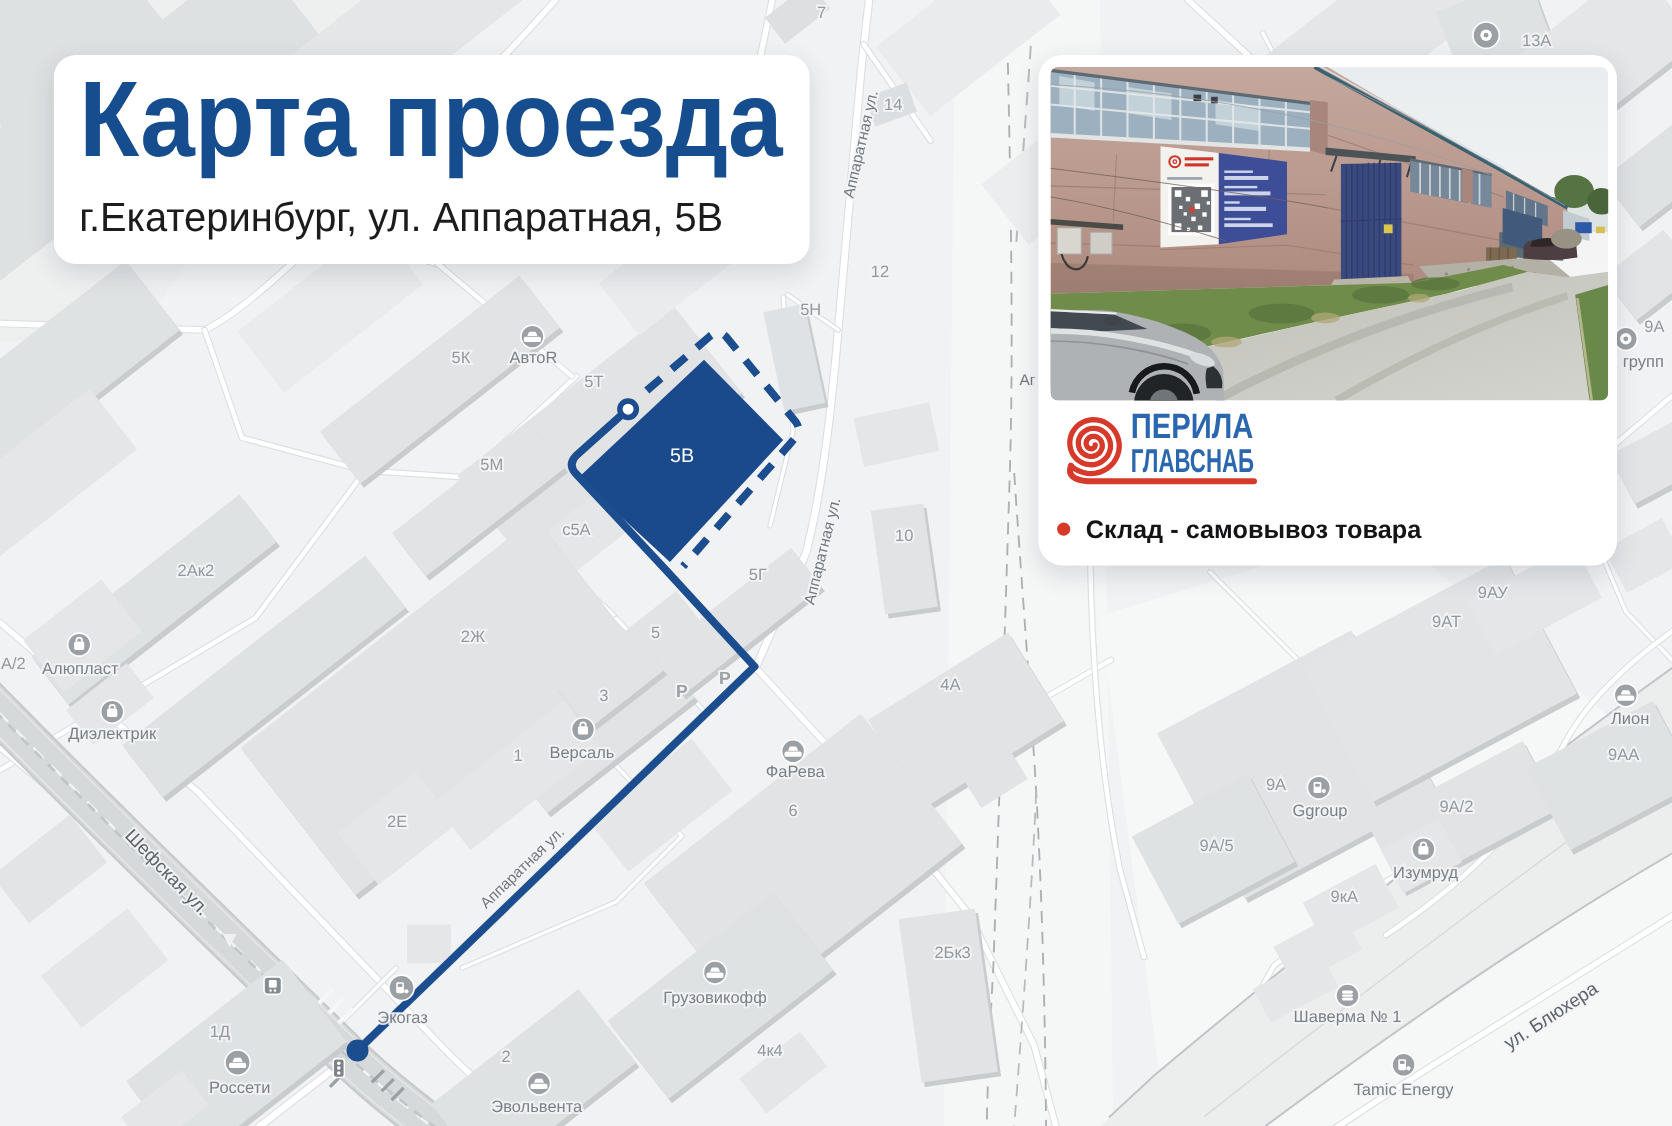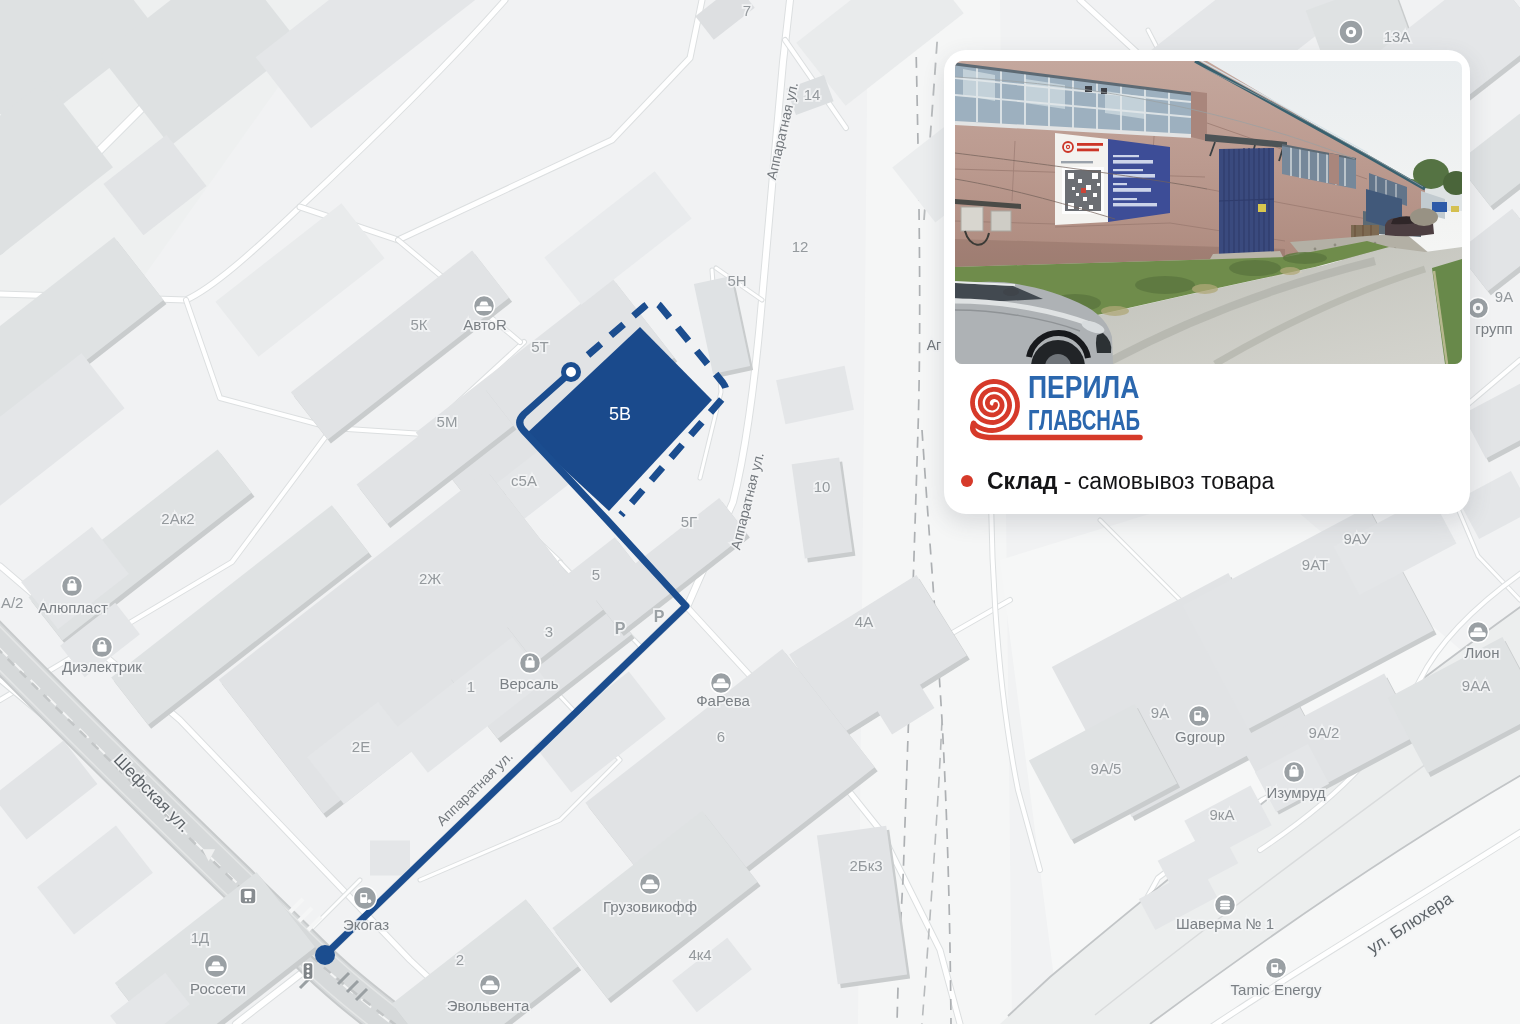--- a/index.html
+++ b/index.html
@@ -532,20 +532,26 @@
 
 <text x="1476" y="691" font-size="15" font-weight="normal" fill="#94999d" text-anchor="middle" stroke="rgba(243,244,245,0.9)" stroke-width="3.5" paint-order="stroke">9АА</text>
 
 <text x="1315" y="570" font-size="15" font-weight="normal" fill="#94999d" text-anchor="middle" stroke="rgba(243,244,245,0.9)" stroke-width="3.5" paint-order="stroke">9АТ</text>
 
 <text x="1357" y="544" font-size="15" font-weight="normal" fill="#94999d" text-anchor="middle" stroke="rgba(243,244,245,0.9)" stroke-width="3.5" paint-order="stroke">9АУ</text>
 
 <text x="934" y="350" font-size="14" font-weight="normal" fill="#73787d" text-anchor="middle" stroke="rgba(243,244,245,0.9)" stroke-width="3.5" paint-order="stroke">Аг</text>
 </svg>
 
+<div class="card" style="left:49px;top:50px;width:687px;height:190px;">
+
+<div style="position:absolute;left:23px;top:9px;font-size:98px;line-height:98px;font-weight:bold;color:#164d8e;white-space:nowrap;transform:scaleX(0.91);transform-origin:left;">Карта проезда</div>
+
+<div style="position:absolute;left:23px;top:129px;font-size:37px;line-height:37px;color:#1c1c1e;white-space:nowrap;transform:scaleX(0.98);transform-origin:left;">г.Екатеринбург, ул. Аппаратная, 5В</div>
+</div>
 
 <div class="card" style="left:944px;top:50px;width:526px;height:464px;border-radius:22px;text-align:right;">
 
 <svg width="507" height="303" viewBox="0 0 507 303" style="position:absolute;left:11px;top:11px;border-radius:7px;overflow:hidden;display:block">
 <defs>
 <linearGradient id="sky" x1="0" y1="0" x2="0" y2="1">
 <stop offset="0" stop-color="#e9edef"></stop>
             <stop offset="0.55" stop-color="#f3f4f3"></stop>
             <stop offset="1" stop-color="#fbfbfa"></stop>
 </linearGradient>
@@ -805,14 +811,14 @@
 
 <path d="M29.6,73.4 Q25,86 45,87.5 L196,87.5" stroke="#d63a2a" stroke-width="5.5" stroke-linecap="round" fill="none"></path>
 </svg>
 
 <div style="position:absolute;left:84px;top:321px;font-size:32px;line-height:32px;font-weight:bold;color:#2b67ae;transform:scaleX(0.83);transform-origin:left;white-space:nowrap;">ПЕРИЛА</div>
 
 <div style="position:absolute;left:84px;top:355px;font-size:30px;line-height:30px;font-weight:bold;color:#2b67ae;transform:scaleX(0.675);transform-origin:left;white-space:nowrap;">ГЛАВСНАБ</div>
 
 <div style="position:absolute;left:17px;top:425px;width:12px;height:12px;border-radius:50%;background:#d63a2a;"></div>
 
-<div style="position:absolute;left:43px;top:420px;font-size:23px;line-height:23px;color:#141416;"><b>Склад</b> - самовывоз товара</div>
+<div style="position:absolute;left:43px;top:420px;font-size:23px;line-height:23px;color:#141416;font-weight:bold;"><b>Склад</b> - самовывоз товара</div>
 </div>
 </div>
 </body></html>

